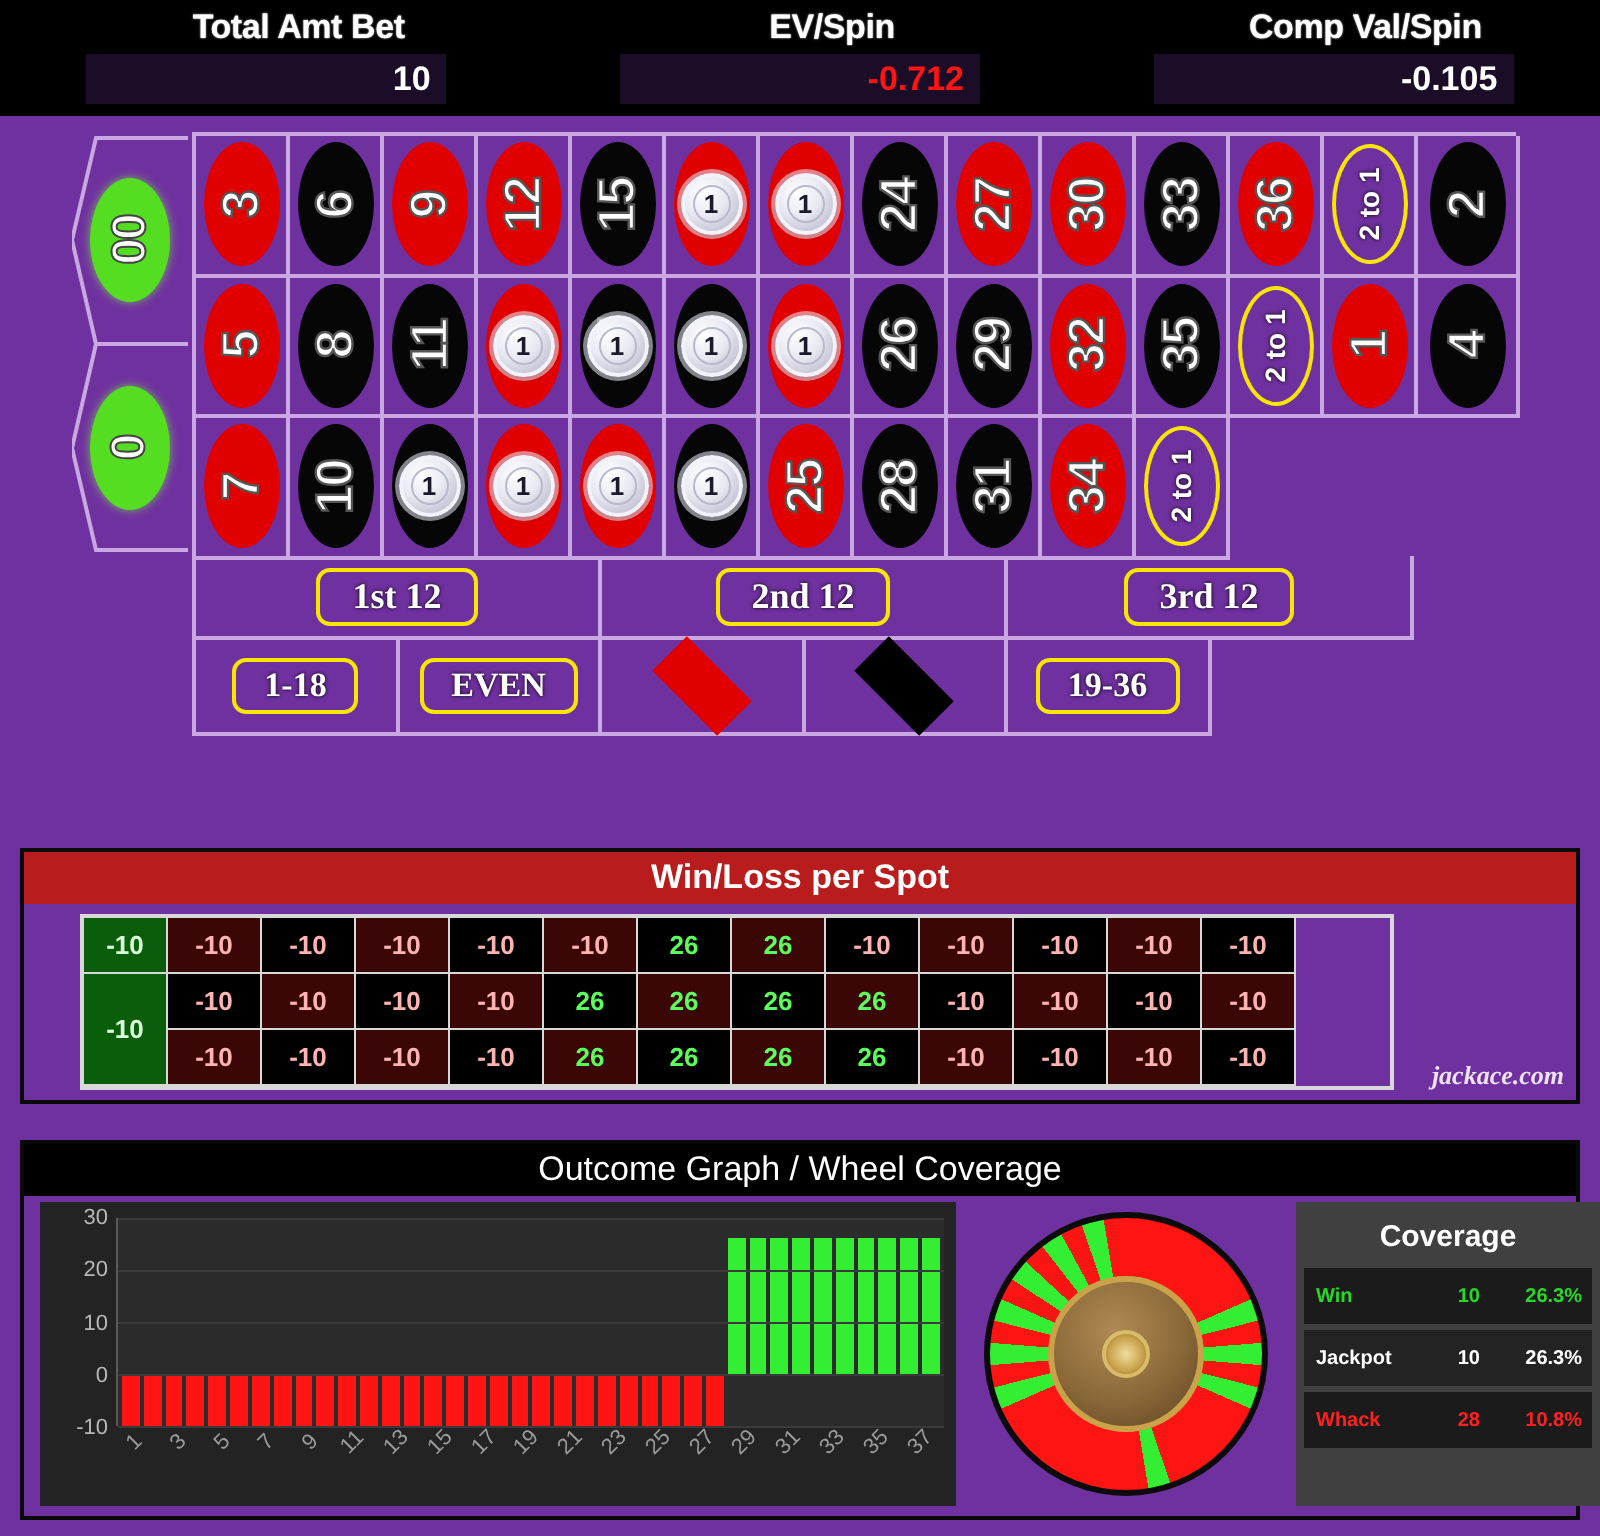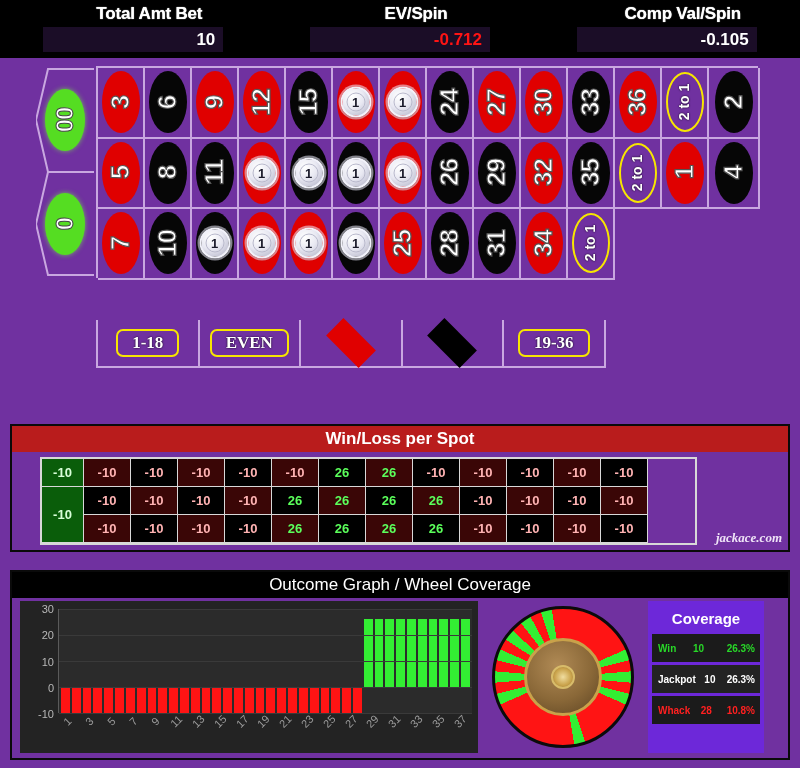--- a/index.html
+++ b/index.html
@@ -250,22 +250,22 @@
   }
   .hub::after {
     content:""; position: absolute; left: 50%; top: 50%;
     transform: translate(-50%,-50%);
     width: 20px; height: 20px; border-radius: 50%;
     background: radial-gradient(circle, #f0dda0 0%, #c9a24a 60%, #8a6838 100%);
     border: 2px solid #d8bc6a;
   }
 
   .cov-panel {
-    position: absolute; left: 636px; top: 3px; width: 116px; height: 152px;
-    background: #6d28d9; padding: 4px;
+    position: absolute; left: 636px; top: 3px; width: 152px; height: 152px;
+    background: #404040; padding: 4px;
   }
   .cov-title {
     color: #fff; font-size: 15px; font-weight: bold;
     text-align: center; padding: 5px 0 7px;
   }
   .cov-row { display: flex; height: 28px; align-items: stretch; margin-bottom: 3px; }
   .cov-row > div {
     display: flex; align-items: center;
     font-size: 10px; font-weight: bold; background: #1b1b1b;
   }
@@ -536,20 +536,31 @@
             <span class="num">34</span>
           </div>
         </div>
         <div class="ncell">
           <div class="two-to-one">
             <span>2 to 1</span>
           </div>
         </div>
       </div>
 
+    <div class="dozens">
+      <div class="dozcell">
+        <div class="pill">1st 12</div>
+      </div>
+      <div class="dozcell">
+        <div class="pill">2nd 12</div>
+      </div>
+      <div class="dozcell">
+        <div class="pill">3rd 12</div>
+      </div>
+    </div>
 
     <div class="outside">
       <div class="outcell">
         <div class="pill-sm">1-18</div>
       </div>
       <div class="outcell">
         <div class="pill-sm">EVEN</div>
       </div>
       <div class="outcell">
         <div class="diamond red"></div>

